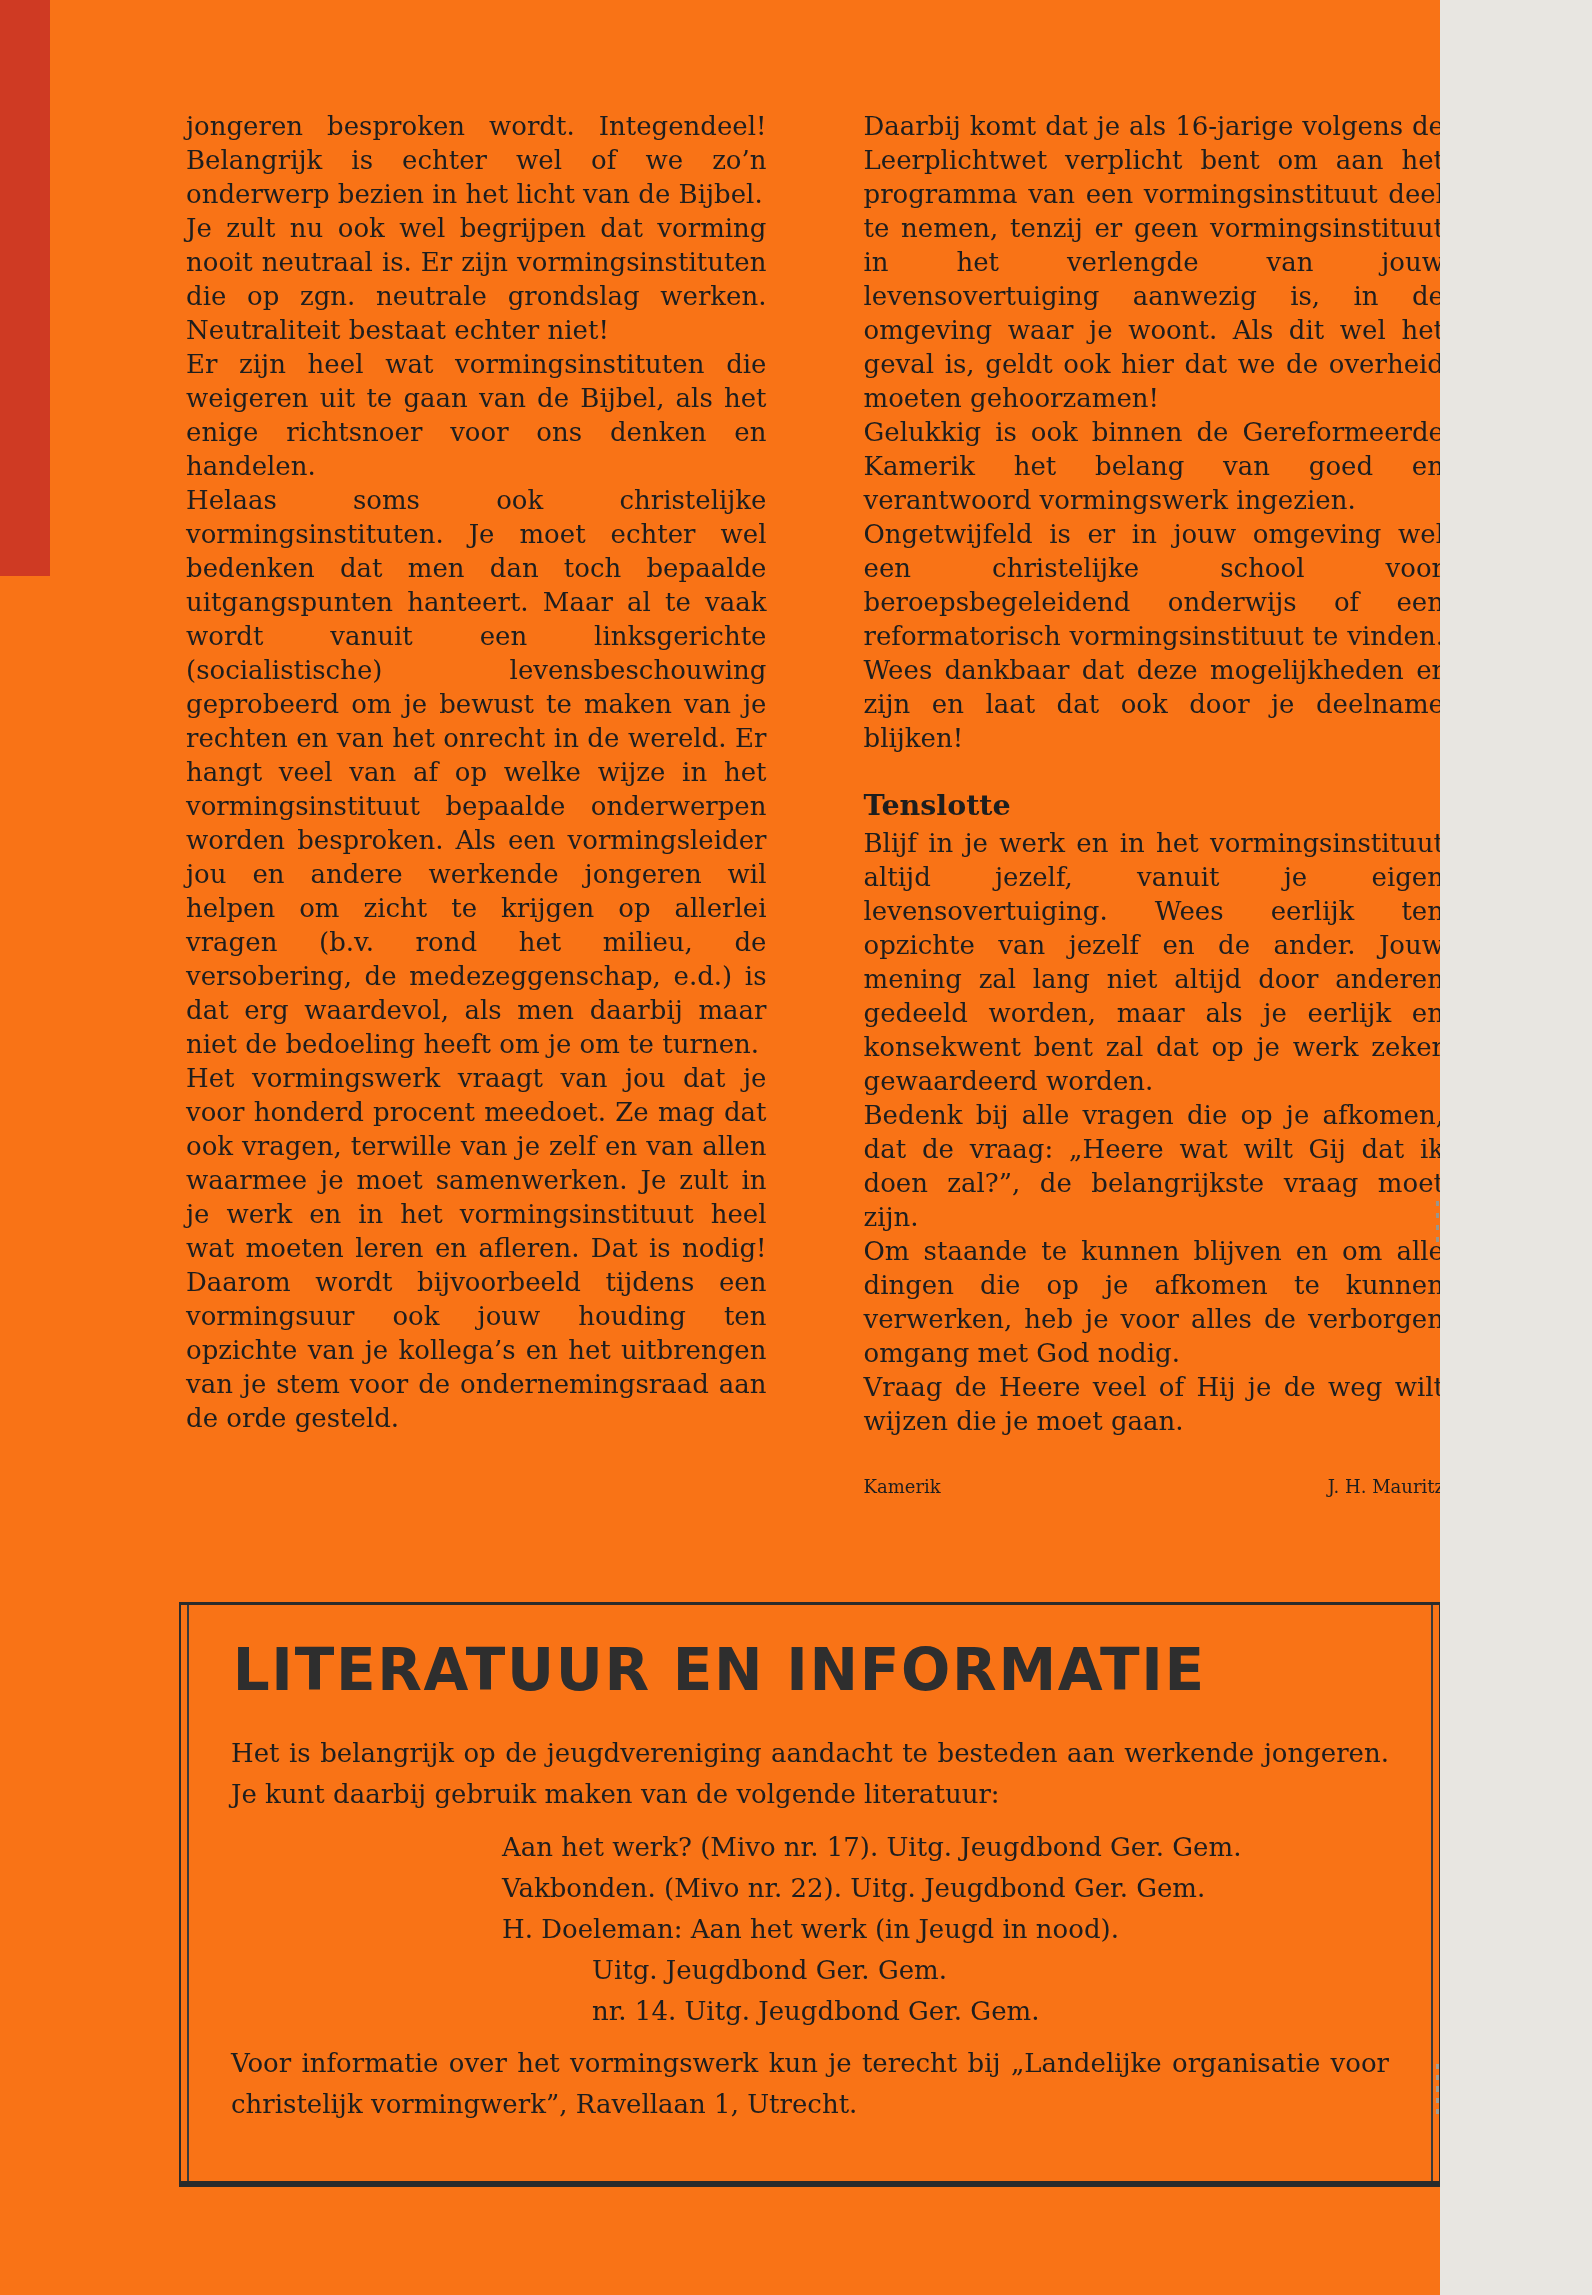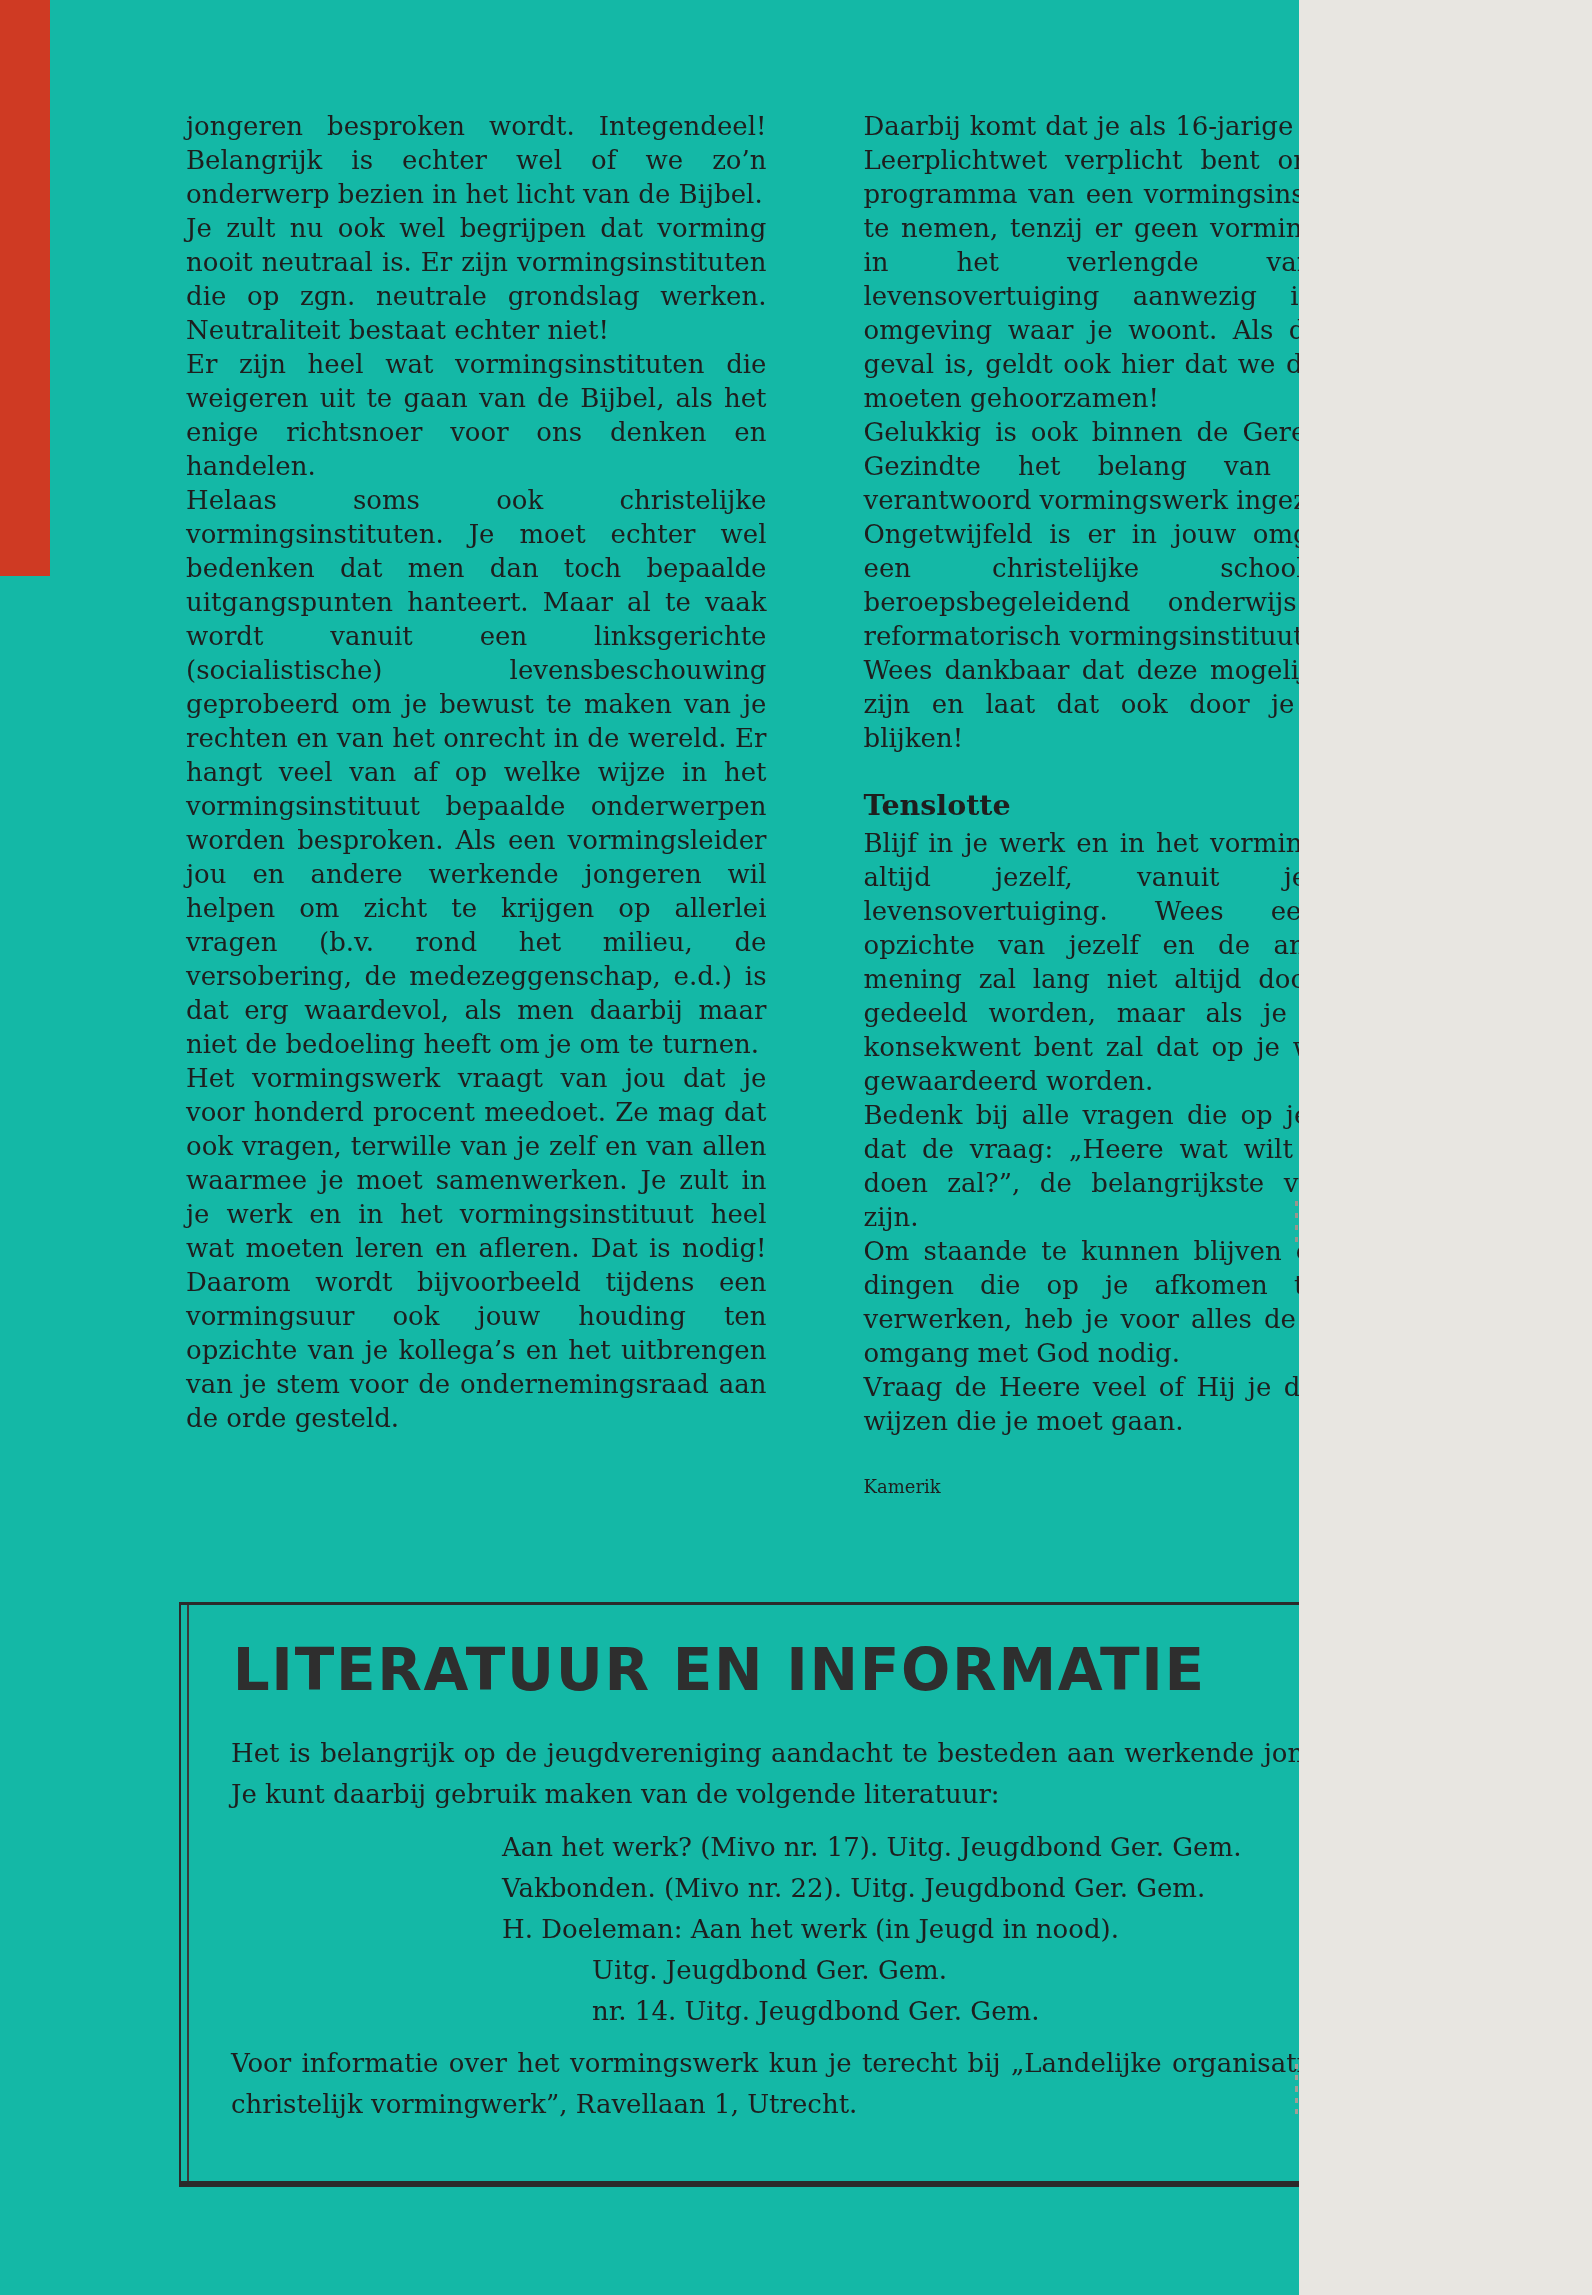--- a/index.html
+++ b/index.html
@@ -1,21 +1,21 @@
 <!DOCTYPE html>
 <html style="font-size:14px"><head>
 <meta charset="utf-8">
 <style>
   * { margin: 0; padding: 0; box-sizing: border-box; }
   html, body { background: #e8e6e1; }
   .page {
     position: relative;
-    width: 1299px;
+    width: 1440px;
     height: 2295px;
-    background: #14b8a6;
+    background: #f97316;
     color: #1e1e1e;
     font-family: "DejaVu Serif", serif;
     overflow: hidden;
   }
   .red-stripe {
     position: absolute;
     left: 0; top: 0;
     width: 50px; height: 576px;
     background: #cf3a23;
   }
@@ -114,21 +114,21 @@
     <div class="col">
       <p>jongeren besproken wordt. Integendeel! Belangrijk is echter wel of we zo’n onderwerp bezien in het licht van de Bijbel.</p>
       <p>Je zult nu ook wel begrijpen dat vorming nooit neutraal is. Er zijn vormingsinstituten die op zgn. neutrale grondslag werken. Neutraliteit bestaat echter niet!</p>
       <p>Er zijn heel wat vormingsinstituten die weigeren uit te gaan van de Bijbel, als het enige richtsnoer voor ons denken en handelen.</p>
       <p>Helaas soms ook christelijke vormingsinstituten. Je moet echter wel bedenken dat men dan toch bepaalde uitgangspunten hanteert. Maar al te vaak wordt vanuit een linksgerichte (socialistische) levensbeschouwing geprobeerd om je bewust te maken van je rechten en van het onrecht in de wereld. Er hangt veel van af op welke wijze in het vormingsinstituut bepaalde onderwerpen worden besproken. Als een vormingsleider jou en andere werkende jongeren wil helpen om zicht te krijgen op allerlei vragen (b.v. rond het milieu, de versobering, de medezeggenschap, e.d.) is dat erg waardevol, als men daarbij maar niet de bedoeling heeft om je om te turnen.</p>
       <p>Het vormingswerk vraagt van jou dat je voor honderd procent meedoet. Ze mag dat ook vragen, terwille van je zelf en van allen waarmee je moet samenwerken. Je zult in je werk en in het vormingsinstituut heel wat moeten leren en afleren. Dat is nodig! Daarom wordt bijvoorbeeld tijdens een vormingsuur ook jouw houding ten opzichte van je kollega’s en het uitbrengen van je stem voor de ondernemingsraad aan de orde gesteld.</p>
     </div>
 
     <div class="col">
       <p>Daarbij komt dat je als 16-jarige volgens de Leerplichtwet verplicht bent om aan het programma van een vormingsinstituut deel te nemen, tenzij er geen vormingsinstituut in het verlengde van jouw levensovertuiging aanwezig is, in de omgeving waar je woont. Als dit wel het geval is, geldt ook hier dat we de overheid moeten gehoorzamen!</p>
-      <p>Gelukkig is ook binnen de Gereformeerde Gezindte het belang van nooit en verantwoord vormingswerk ingezien.</p>
+      <p>Gelukkig is ook binnen de Gereformeerde Kamerik het belang van goed en verantwoord vormingswerk ingezien.</p>
       <p>Ongetwijfeld is er in jouw omgeving wel een christelijke school voor beroepsbegeleidend onderwijs of een reformatorisch vormingsinstituut te vinden. Wees dankbaar dat deze mogelijkheden er zijn en laat dat ook door je deelname blijken!</p>
 
       <h3 class="heading-tenslotte">Tenslotte</h3>
 
       <p>Blijf in je werk en in het vormingsinstituut altijd jezelf, vanuit je eigen levensovertuiging. Wees eerlijk ten opzichte van jezelf en de ander. Jouw mening zal lang niet altijd door anderen gedeeld worden, maar als je eerlijk en konsekwent bent zal dat op je werk zeker gewaardeerd worden.</p>
       <p>Bedenk bij alle vragen die op je afkomen, dat de vraag: „Heere wat wilt Gij dat ik doen zal?”, de belangrijkste vraag moet zijn.</p>
       <p>Om staande te kunnen blijven en om alle dingen die op je afkomen te kunnen verwerken, heb je voor alles de verborgen omgang met God nodig.</p>
       <p>Vraag de Heere veel of Hij je de weg wilt wijzen die je moet gaan.</p>
 
       <div class="signature">

